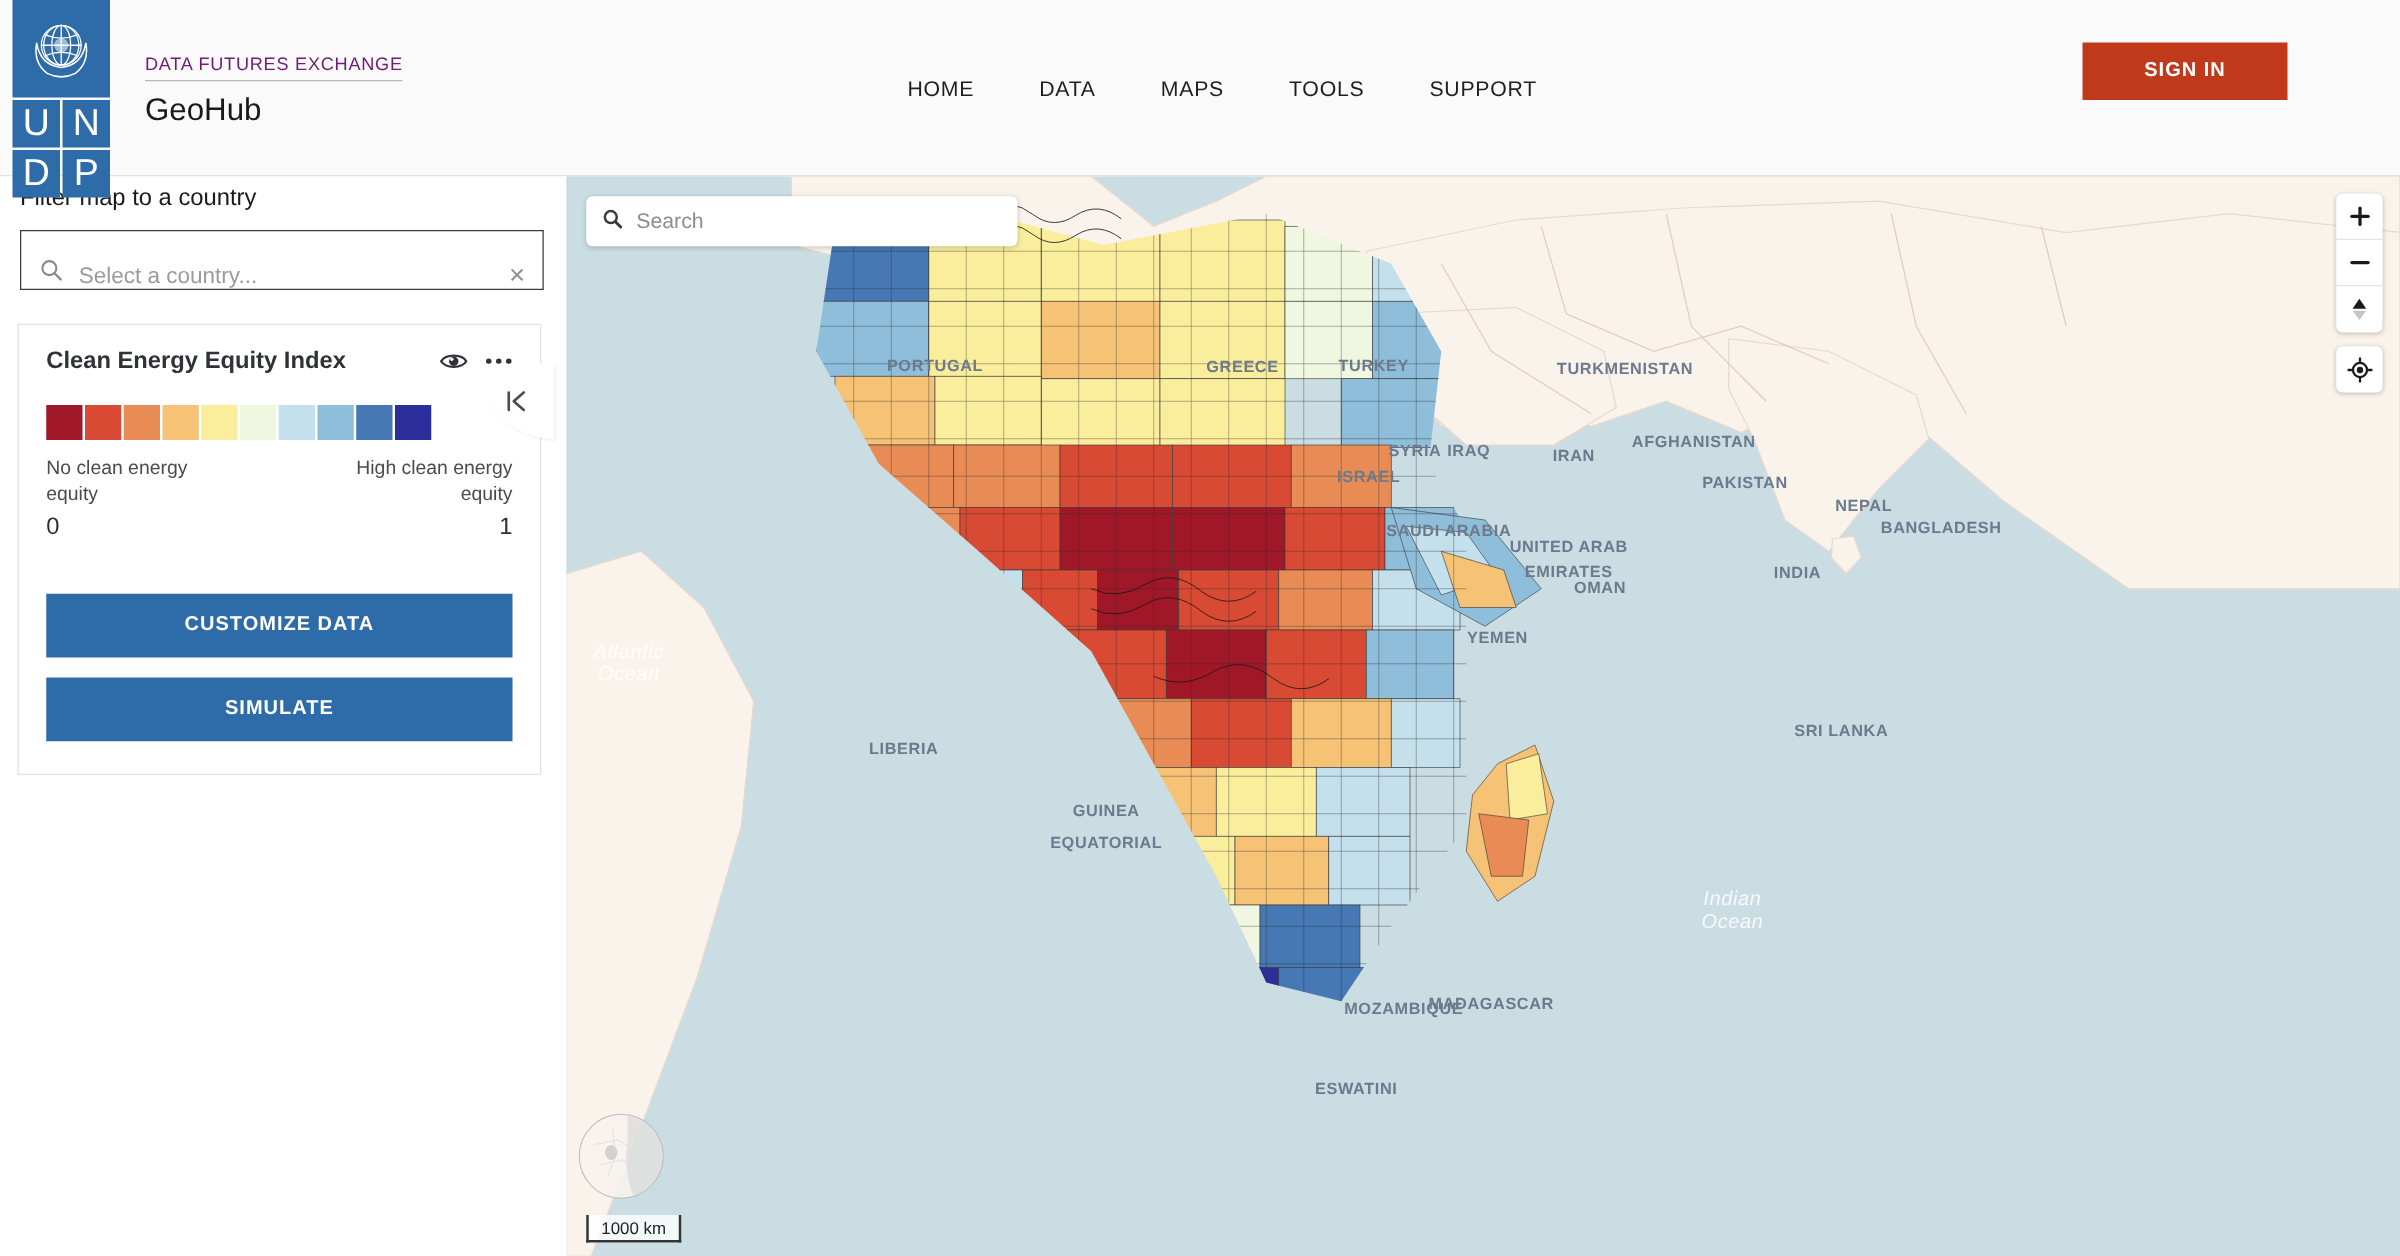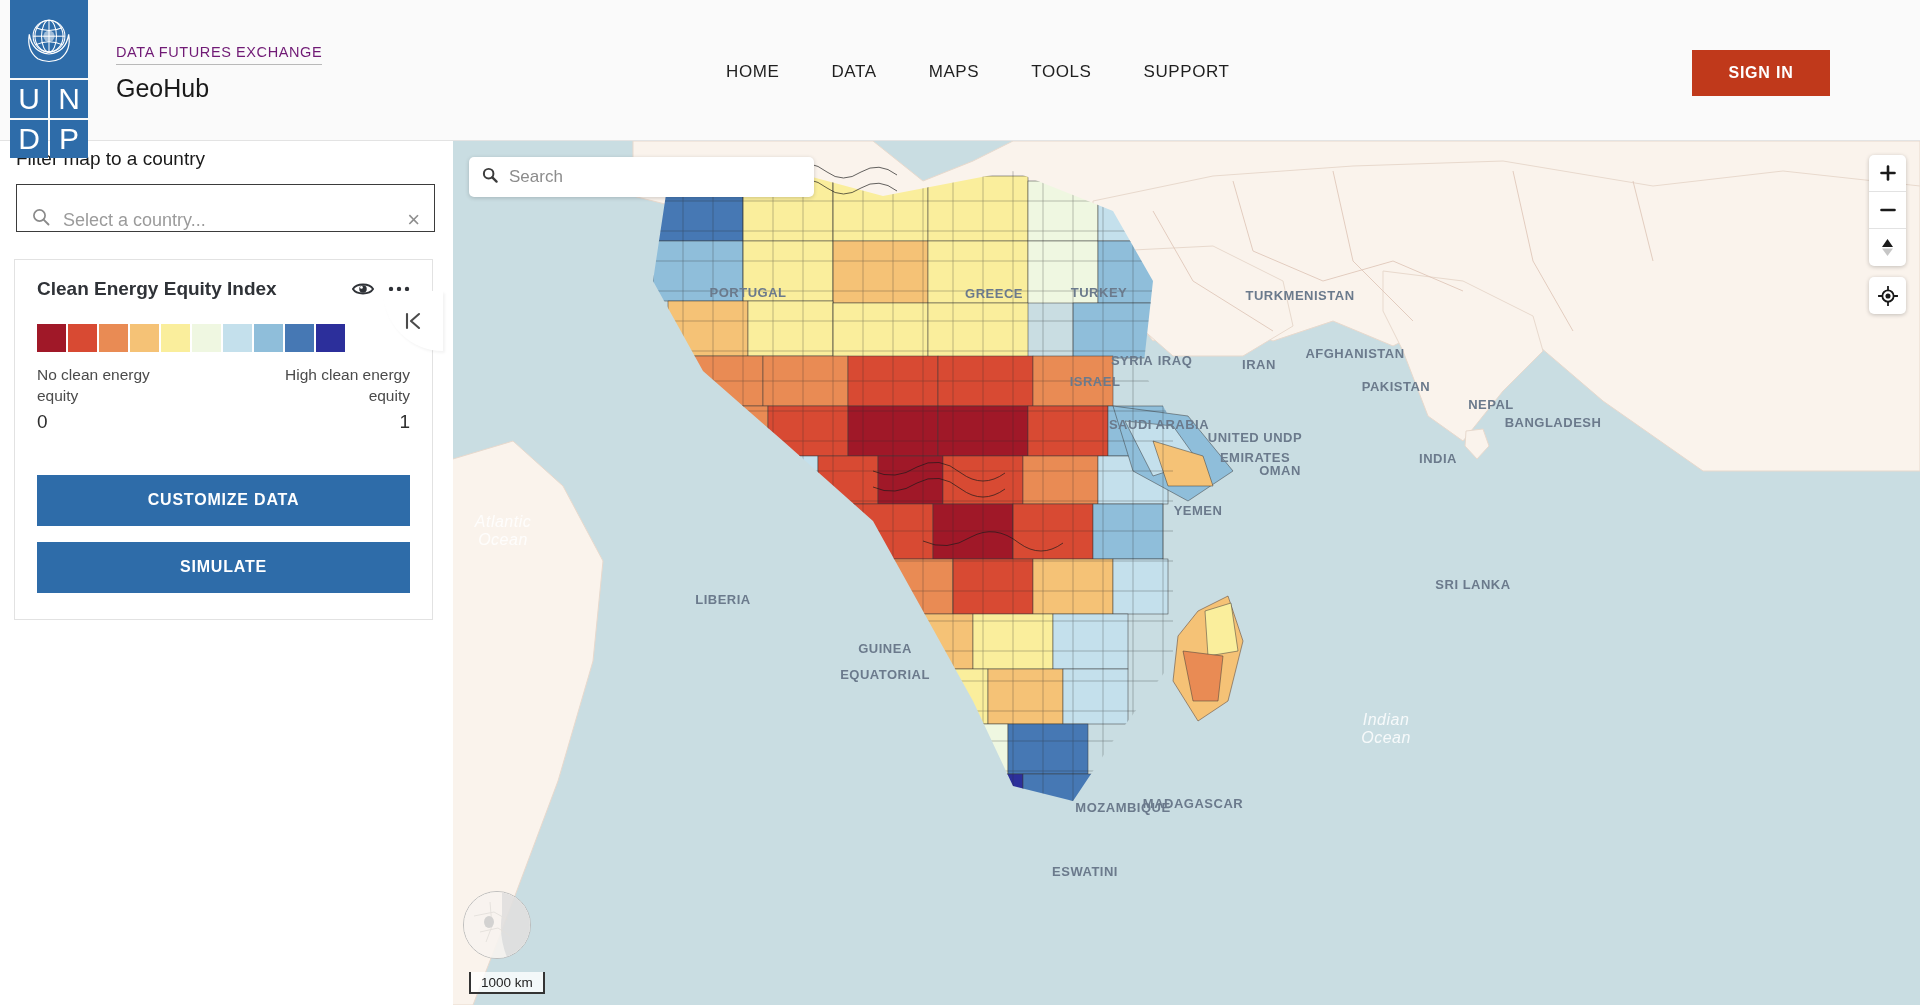--- a/index.html
+++ b/index.html
@@ -42,22 +42,22 @@
 
   #main-nav {
     position: absolute; left: 700px; top: 54px;
     display: flex; gap: 0px; align-items: center;
   }
   .nav-item {
     font-size: 17px; color: #1f1f1f; letter-spacing: 0.6px;
     padding: 8px 26px; cursor: pointer; text-decoration: none;
   }
   #signin-button {
-    position: absolute; right: 90px; top: 50px;
-    width: 138px; height: 46px;
+    position: absolute; right: 90px; top: 34px;
+    width: 164px; height: 46px;
     background: #C0391B; color: #fff;
     font-size: 16px; font-weight: bold; letter-spacing: 0.8px;
     display: flex; align-items: center; justify-content: center;
     cursor: pointer; border: none;
     font-family: "Liberation Sans", sans-serif;
   }
 
   
   #left-panel {
     position: absolute; left: 0; top: 141px;
@@ -457,21 +457,21 @@
       <div class="map-label" style="left: 295px; top: 151px;">PORTUGAL</div>
       <div class="map-label" style="left: 541px; top: 152px;">GREECE</div>
       <div class="map-label" style="left: 646px; top: 151px;">TURKEY</div>
       <div class="map-label" style="left: 847px; top: 154px;">TURKMENISTAN</div>
       <div class="map-label" style="left: 679px; top: 219px;">SYRIA</div>
       <div class="map-label" style="left: 722px; top: 219px;">IRAQ</div>
       <div class="map-label" style="left: 806px; top: 223px;">IRAN</div>
       <div class="map-label" style="left: 902px; top: 212px;">AFGHANISTAN</div>
       <div class="map-label" style="left: 642px; top: 240px;">ISRAEL</div>
       <div class="map-label" style="left: 706px; top: 283px;">SAUDI ARABIA</div>
-      <div class="map-label" style="left: 802px; top: 296px;">UNITED UNDP</div>
+      <div class="map-label" style="left: 802px; top: 296px;">UNITED ARAB</div>
       <div class="map-label" style="left: 802px; top: 316px;">EMIRATES</div>
       <div class="map-label" style="left: 943px; top: 245px;">PAKISTAN</div>
       <div class="map-label" style="left: 1038px; top: 263px;">NEPAL</div>
       <div class="map-label" style="left: 1100px; top: 281px;">BANGLADESH</div>
       <div class="map-label" style="left: 985px; top: 317px;">INDIA</div>
       <div class="map-label" style="left: 827px; top: 329px;">OMAN</div>
       <div class="map-label" style="left: 745px; top: 369px;">YEMEN</div>
       <div class="map-label" style="left: 1020px; top: 443px;">SRI LANKA</div>
       <div class="map-label" style="left: 270px; top: 458px;">LIBERIA</div>
       <div class="map-label" style="left: 432px; top: 485px; margin-top: 48px;">EQUATORIAL</div>

